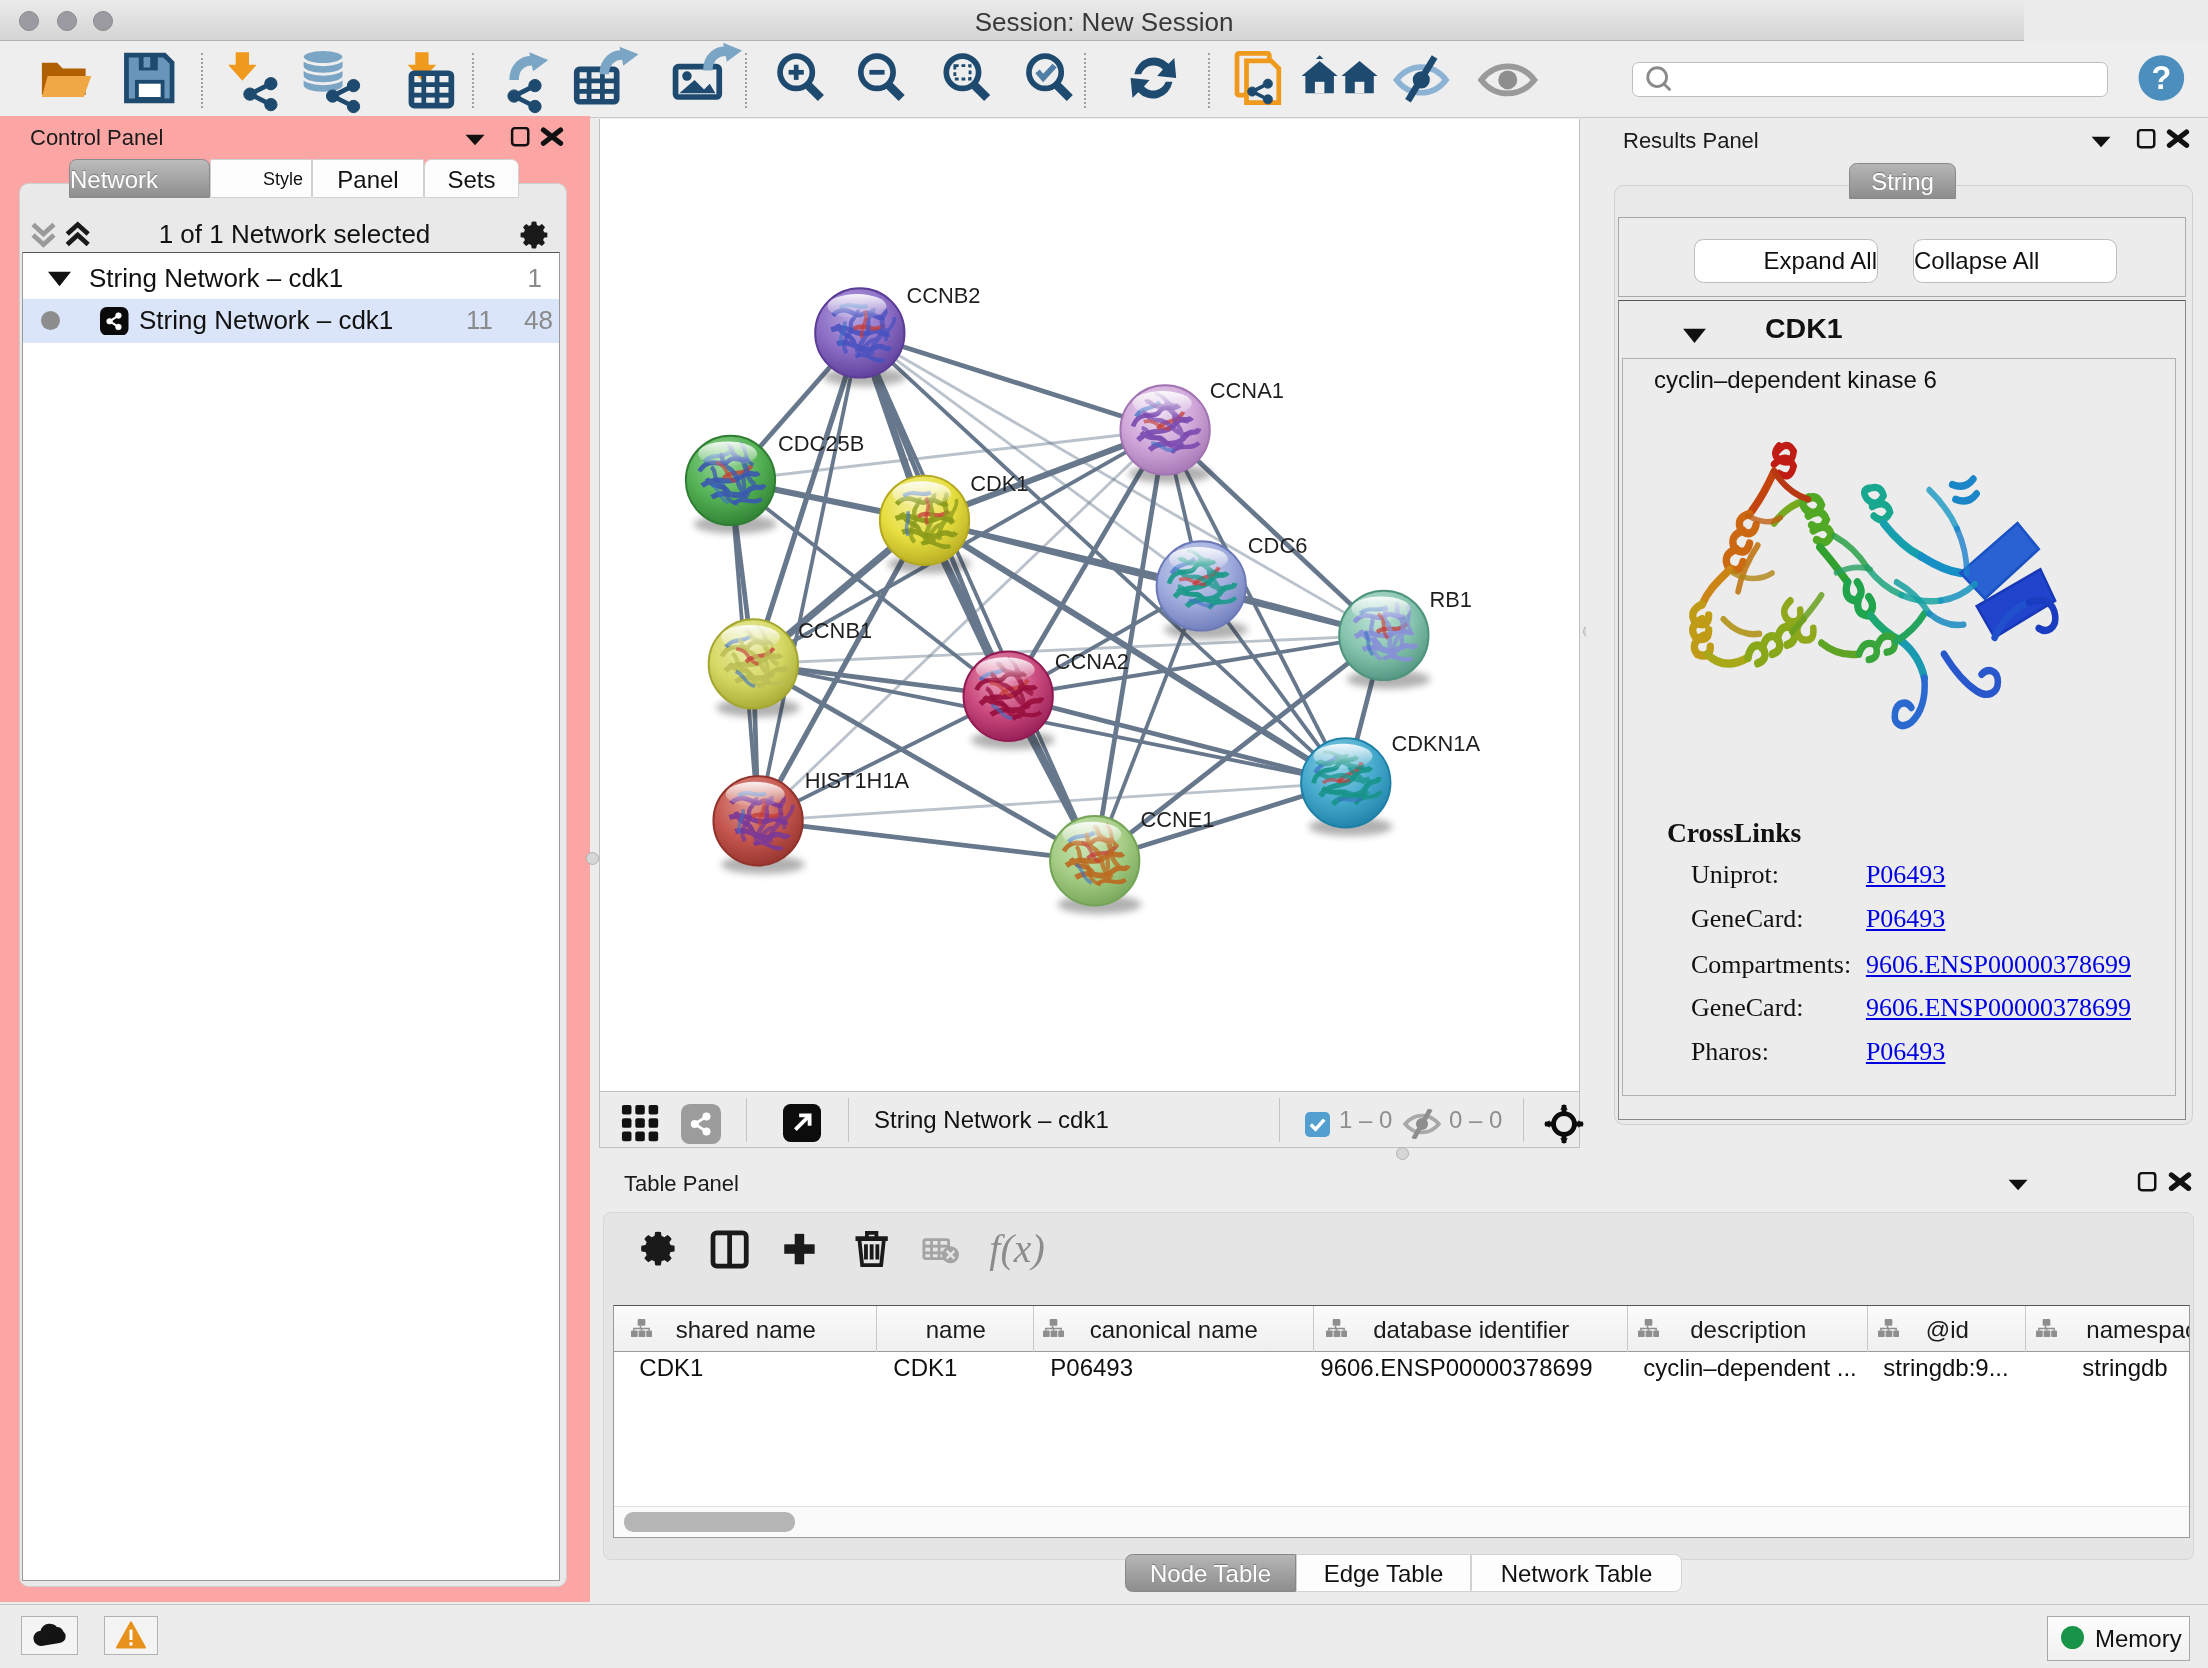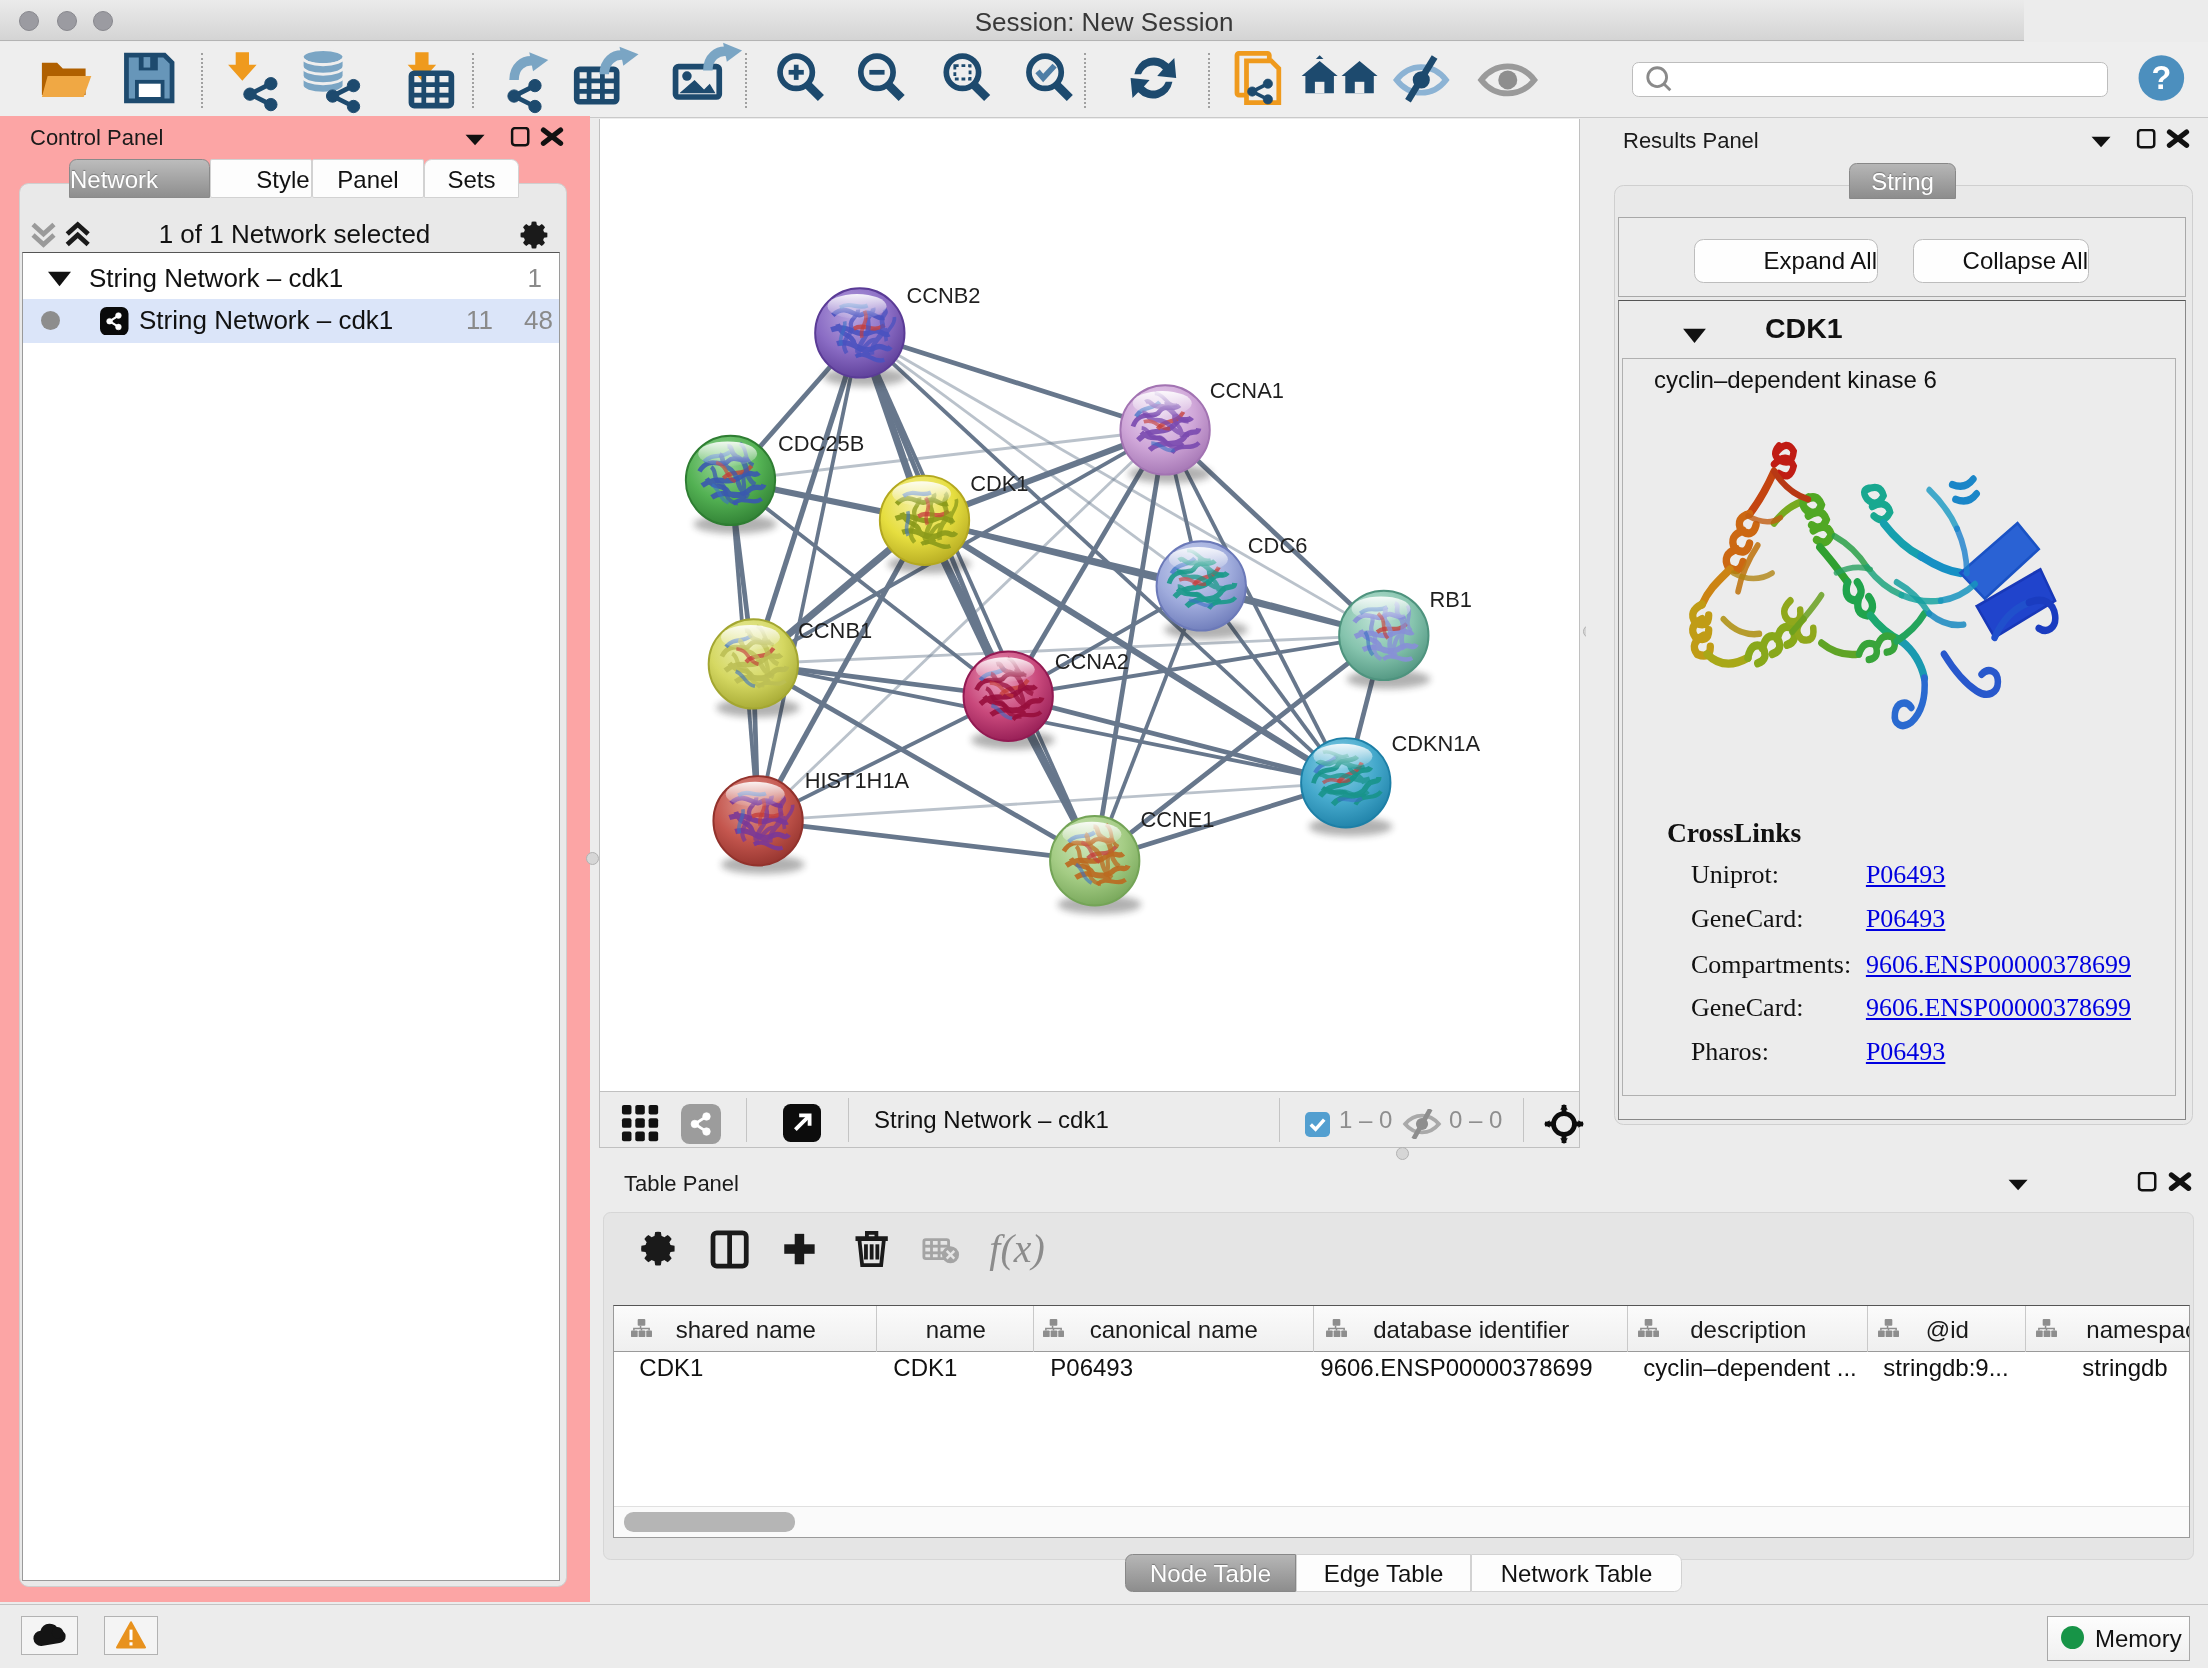--- a/index.html
+++ b/index.html
@@ -199,21 +199,21 @@
 </div>
 <div id="controlpanel">
   <div class="abs paneltitle" style="left:30px;top:8.6px;">Control Panel</div>
   <svg class="abs" style="left:457px;top:11.4px;" width="114" height="25" viewBox="0 0 120 26">
     <path d="M9 8 L29 8 L19 19 Z" fill="#111"></path>
     <rect x="58" y="1" width="17" height="18" rx="3" fill="none" stroke="#111" stroke-width="2.6"></rect>
     <path d="M91 3 L109 17 M109 3 L91 17" stroke="#111" stroke-width="5.5" stroke-linecap="round"></path>
   </svg>
   <div class="abs" style="left:19px;top:67px;width:548px;height:1404px;background:#e9e9e9;border:1px solid #cfcfcf;border-radius:9.5px;"></div>
   <div class="abs" style="left:69px;top:43px;width:141px;height:39px;background:linear-gradient(#bcbcbc,#8e8e8e);border:1px solid #8a8a8a;border-radius:7.6px 7.6px 0 0;color:#fff;font-size:24px;line-height:39px;text-shadow:0 -1px 1px #777;">Network</div>
-  <div class="abs" style="left:210px;top:43px;width:102px;height:39px;background:#fdfdfd;border:1px solid #d2d2d2;border-radius:1.9px;color:#111;text-align:center;font-size:24px;line-height:39px;padding-left:44px;">Style</div>
+  <div class="abs" style="left:210px;top:43px;width:102px;height:39px;background:#fdfdfd;border:1px solid #d2d2d2;border-radius:1.9px;color:#111;text-align:center;font-size:18px;line-height:39px;padding-left:44px;">Style</div>
   <div class="abs" style="left:312px;top:43px;width:112px;height:39px;background:#fdfdfd;border:1px solid #d2d2d2;border-radius:1.9px;color:#111;text-align:center;font-size:24px;line-height:39px;">Panel</div>
   <div class="abs" style="left:424px;top:43px;width:95px;height:39px;background:#fdfdfd;border:1px solid #d2d2d2;border-radius:7.6px 7.6px 0 0;color:#111;text-align:center;font-size:24px;line-height:39px;">Sets</div>
   <svg class="abs" style="left:28.5px;top:101px;" width="67" height="38" viewBox="0 0 70 40">
     <g fill="none" stroke="#9a9a9a" stroke-width="5">
       <path d="M4 8 L15 18 L26 8"></path>
         <path d="M4 19 L15 29 L26 19"></path>
     </g>
     <g fill="none" stroke="#1a1a1a" stroke-width="5">
       <path d="M40 18 L51 8 L62 18"></path>
         <path d="M40 29 L51 19 L62 29"></path>
@@ -583,21 +583,21 @@
   <div class="abs paneltitle" style="left:37px;top:9.5px;">Results Panel</div>
   <svg class="abs" style="left:497px;top:11.4px;" width="114" height="25" viewBox="0 0 120 26">
     <path d="M9 8 L29 8 L19 19 Z" fill="#111"></path>
     <rect x="58" y="1" width="17" height="18" rx="3" fill="none" stroke="#111" stroke-width="2.6"></rect>
     <path d="M91 3 L109 17 M109 3 L91 17" stroke="#111" stroke-width="5.5" stroke-linecap="round"></path>
   </svg>
   <div class="abs" style="left:27.6px;top:67px;width:579px;height:940px;background:#e9e9e9;border:1px solid #cfcfcf;border-radius:9.5px;"></div>
   <div class="abs" style="left:263px;top:45px;width:107px;height:36px;background:linear-gradient(#b6b6b6,#8d8d8d);border:1px solid #888;border-radius:7.6px 7.6px 0 0;color:#fff;text-align:center;font-size:24px;line-height:36px;text-shadow:0 -1px 1px #777;">String</div>
   <div class="abs" style="left:32px;top:99px;width:568px;height:80px;background:#ececec;border:1px solid #a8a8a8;">
     <div class="abs" style="left:75px;top:21px;width:184px;height:44px;background:#fefefe;border:1px solid #bdbdbd;border-radius:9.5px;text-align:right;font-size:24px;line-height:42px;color:#111;">Expand All</div>
-    <div class="abs" style="left:294px;top:21px;width:176px;height:44px;background:#fefefe;border:1px solid #bdbdbd;border-radius:9.5px;text-align:right;font-size:24px;line-height:42px;color:#111;">Collapse All</div>
+    <div class="abs" style="left:294px;top:21px;width:204px;height:44px;background:#fefefe;border:1px solid #bdbdbd;border-radius:9.5px;text-align:left;font-size:24px;line-height:42px;color:#111;">Collapse All</div>
   </div>
   <div class="abs" style="left:32px;top:182px;width:568px;height:820px;background:#ececec;border:1px solid #888;border-top:1.9px solid #555;">
     <svg class="abs" style="left:63px;top:25px;" width="25" height="19" viewBox="0 0 26 20">
         <path d="M1 3 L25 3 L13 18 Z" fill="#111"></path>
       </svg>
     <div class="abs" style="left:146px;top:11.4px;font-size:28.5px;font-weight:bold;color:#111;">CDK1</div>
     <div class="abs" style="left:2.9px;top:57px;width:554px;height:738px;background:#ececec;border:1px solid #b0b0b0;">
       <div class="abs" style="left:31px;top:6.7px;font-size:24px;color:#111;">cyclin–dependent kinase 6</div>
       <svg class="abs" style="left:9.5px;top:71px;" width="533" height="342" viewBox="0 0 560 360" fill="none" stroke-linecap="round">
       <g transform="translate(20,5) scale(0.86,0.97)">

